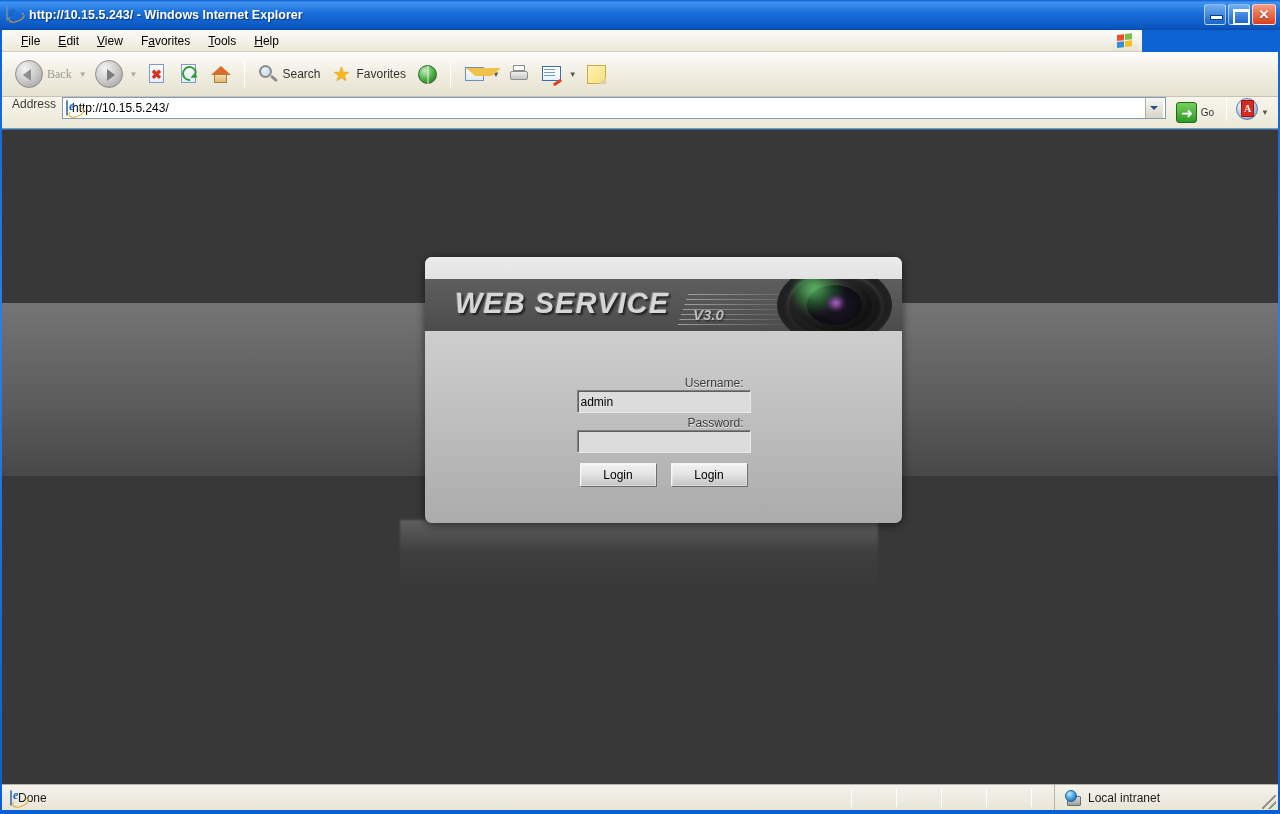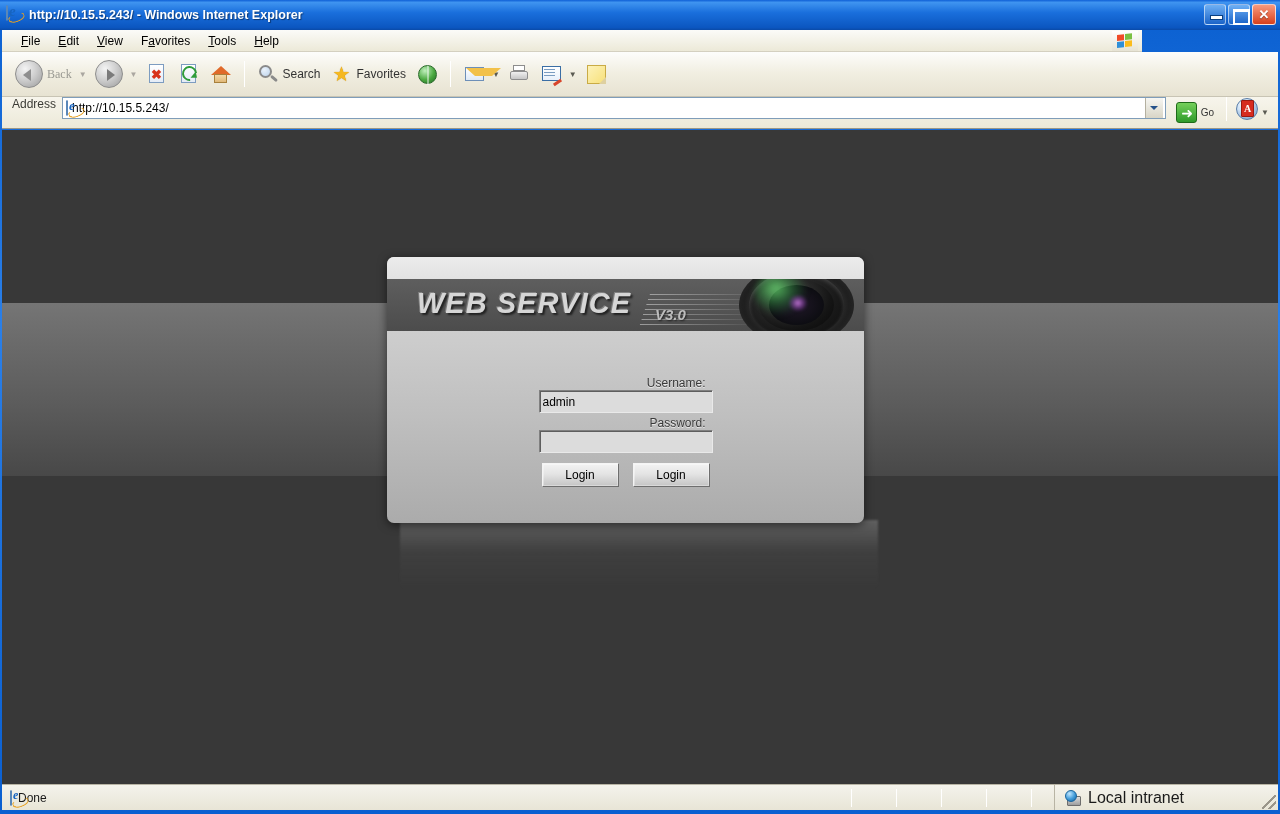--- a/index.html
+++ b/index.html
@@ -259,21 +259,21 @@
   #bg-dark-bottom { position:absolute; left:0; top:346px; width:100%; height:308px; background:#383838; }
   #bg-reflection {
     position:absolute; left:398px; top:390px; width:478px; height:70px;
     background: linear-gradient(180deg, rgba(190,190,190,.30) 0%, rgba(120,120,120,.12) 45%, rgba(80,80,80,0) 100%);
     border-radius:0 0 6px 6px;
     filter: blur(1px);
   }
 
   
   #login-dialog {
-    position:absolute; left:385px; top:127px; width:477px; height:266px;
+    position:absolute; left:423px; top:127px; width:477px; height:266px;
     border-radius:7px; overflow:hidden;
     background: linear-gradient(180deg,#d9d9d9 0%, #cfcfcf 25%, #bfbfbf 60%, #ababab 100%);
     box-shadow: 0 2px 10px rgba(0,0,0,.55);
   }
   #dialog-top-strip {
     position:absolute; left:0; top:0; width:100%; height:22px;
     background: linear-gradient(180deg,#ececec 0%, #e2e2e2 100%);
   }
   #dialog-header {
     position:absolute; left:0; top:22px; width:100%; height:52px;
@@ -382,21 +382,21 @@
   .zone-icon { width:17px;height:16px;position:relative; margin-right:6px; flex:none;}
   .zone-monitor{
     position:absolute; left:2px; bottom:0; width:14px;height:10px;
     background:linear-gradient(180deg,#dcdcdc,#9e9e9e); border:1px solid #6e6e6e; border-radius:1px;
   }
   .zone-globe{
     position:absolute; left:0; top:0; width:12px;height:12px; border-radius:50%;
     background: radial-gradient(circle at 35% 28%, #bfe6ff 0%, #3f9ad8 55%, #17639c 100%);
     border:1px solid #17639c;
   }
-  #zone-text { font-size:16px; color:#1a1a1a; white-space:nowrap;}
+  #zone-text { font-size:12px; color:#1a1a1a; white-space:nowrap;}
   #resize-grip {
     position:absolute; right:2px; bottom:1px; width:14px;height:14px;
     background:
       linear-gradient(135deg, transparent 0 45%, #9a968a 45% 55%, transparent 55%),
       linear-gradient(135deg, transparent 0 70%, #9a968a 70% 80%, transparent 80%);
   }
 </style>
 </head>
 <body>
 

